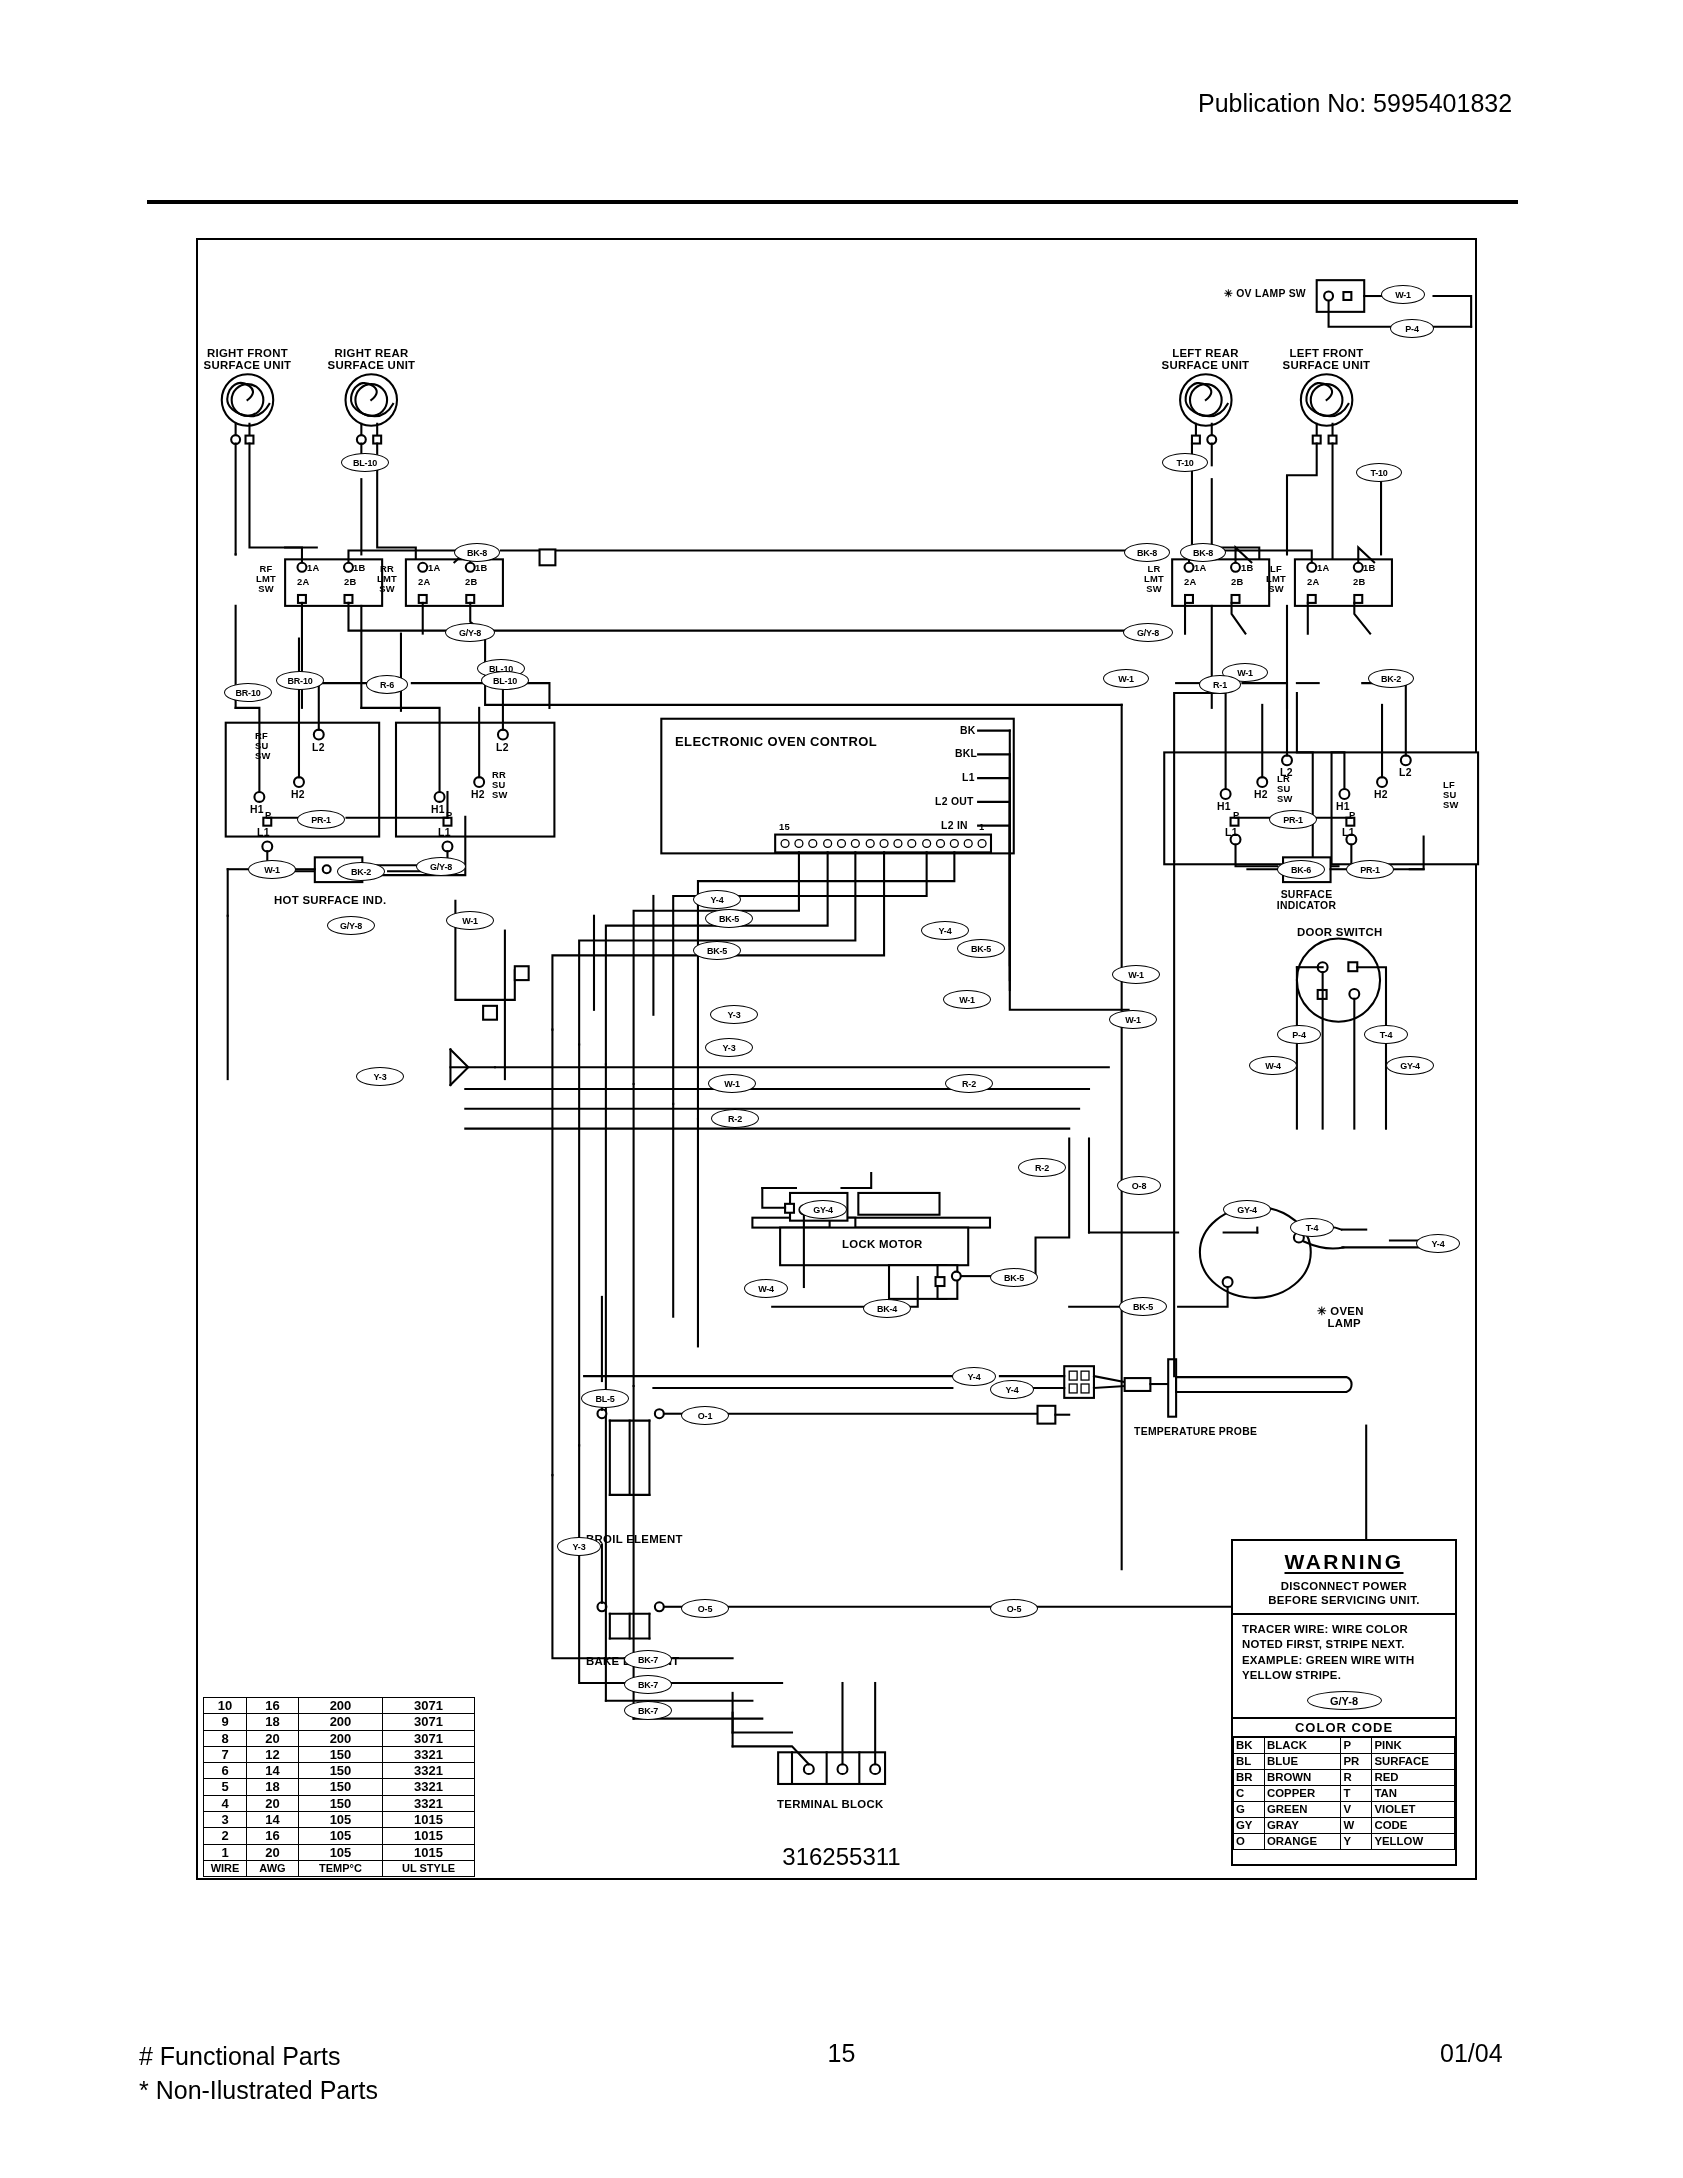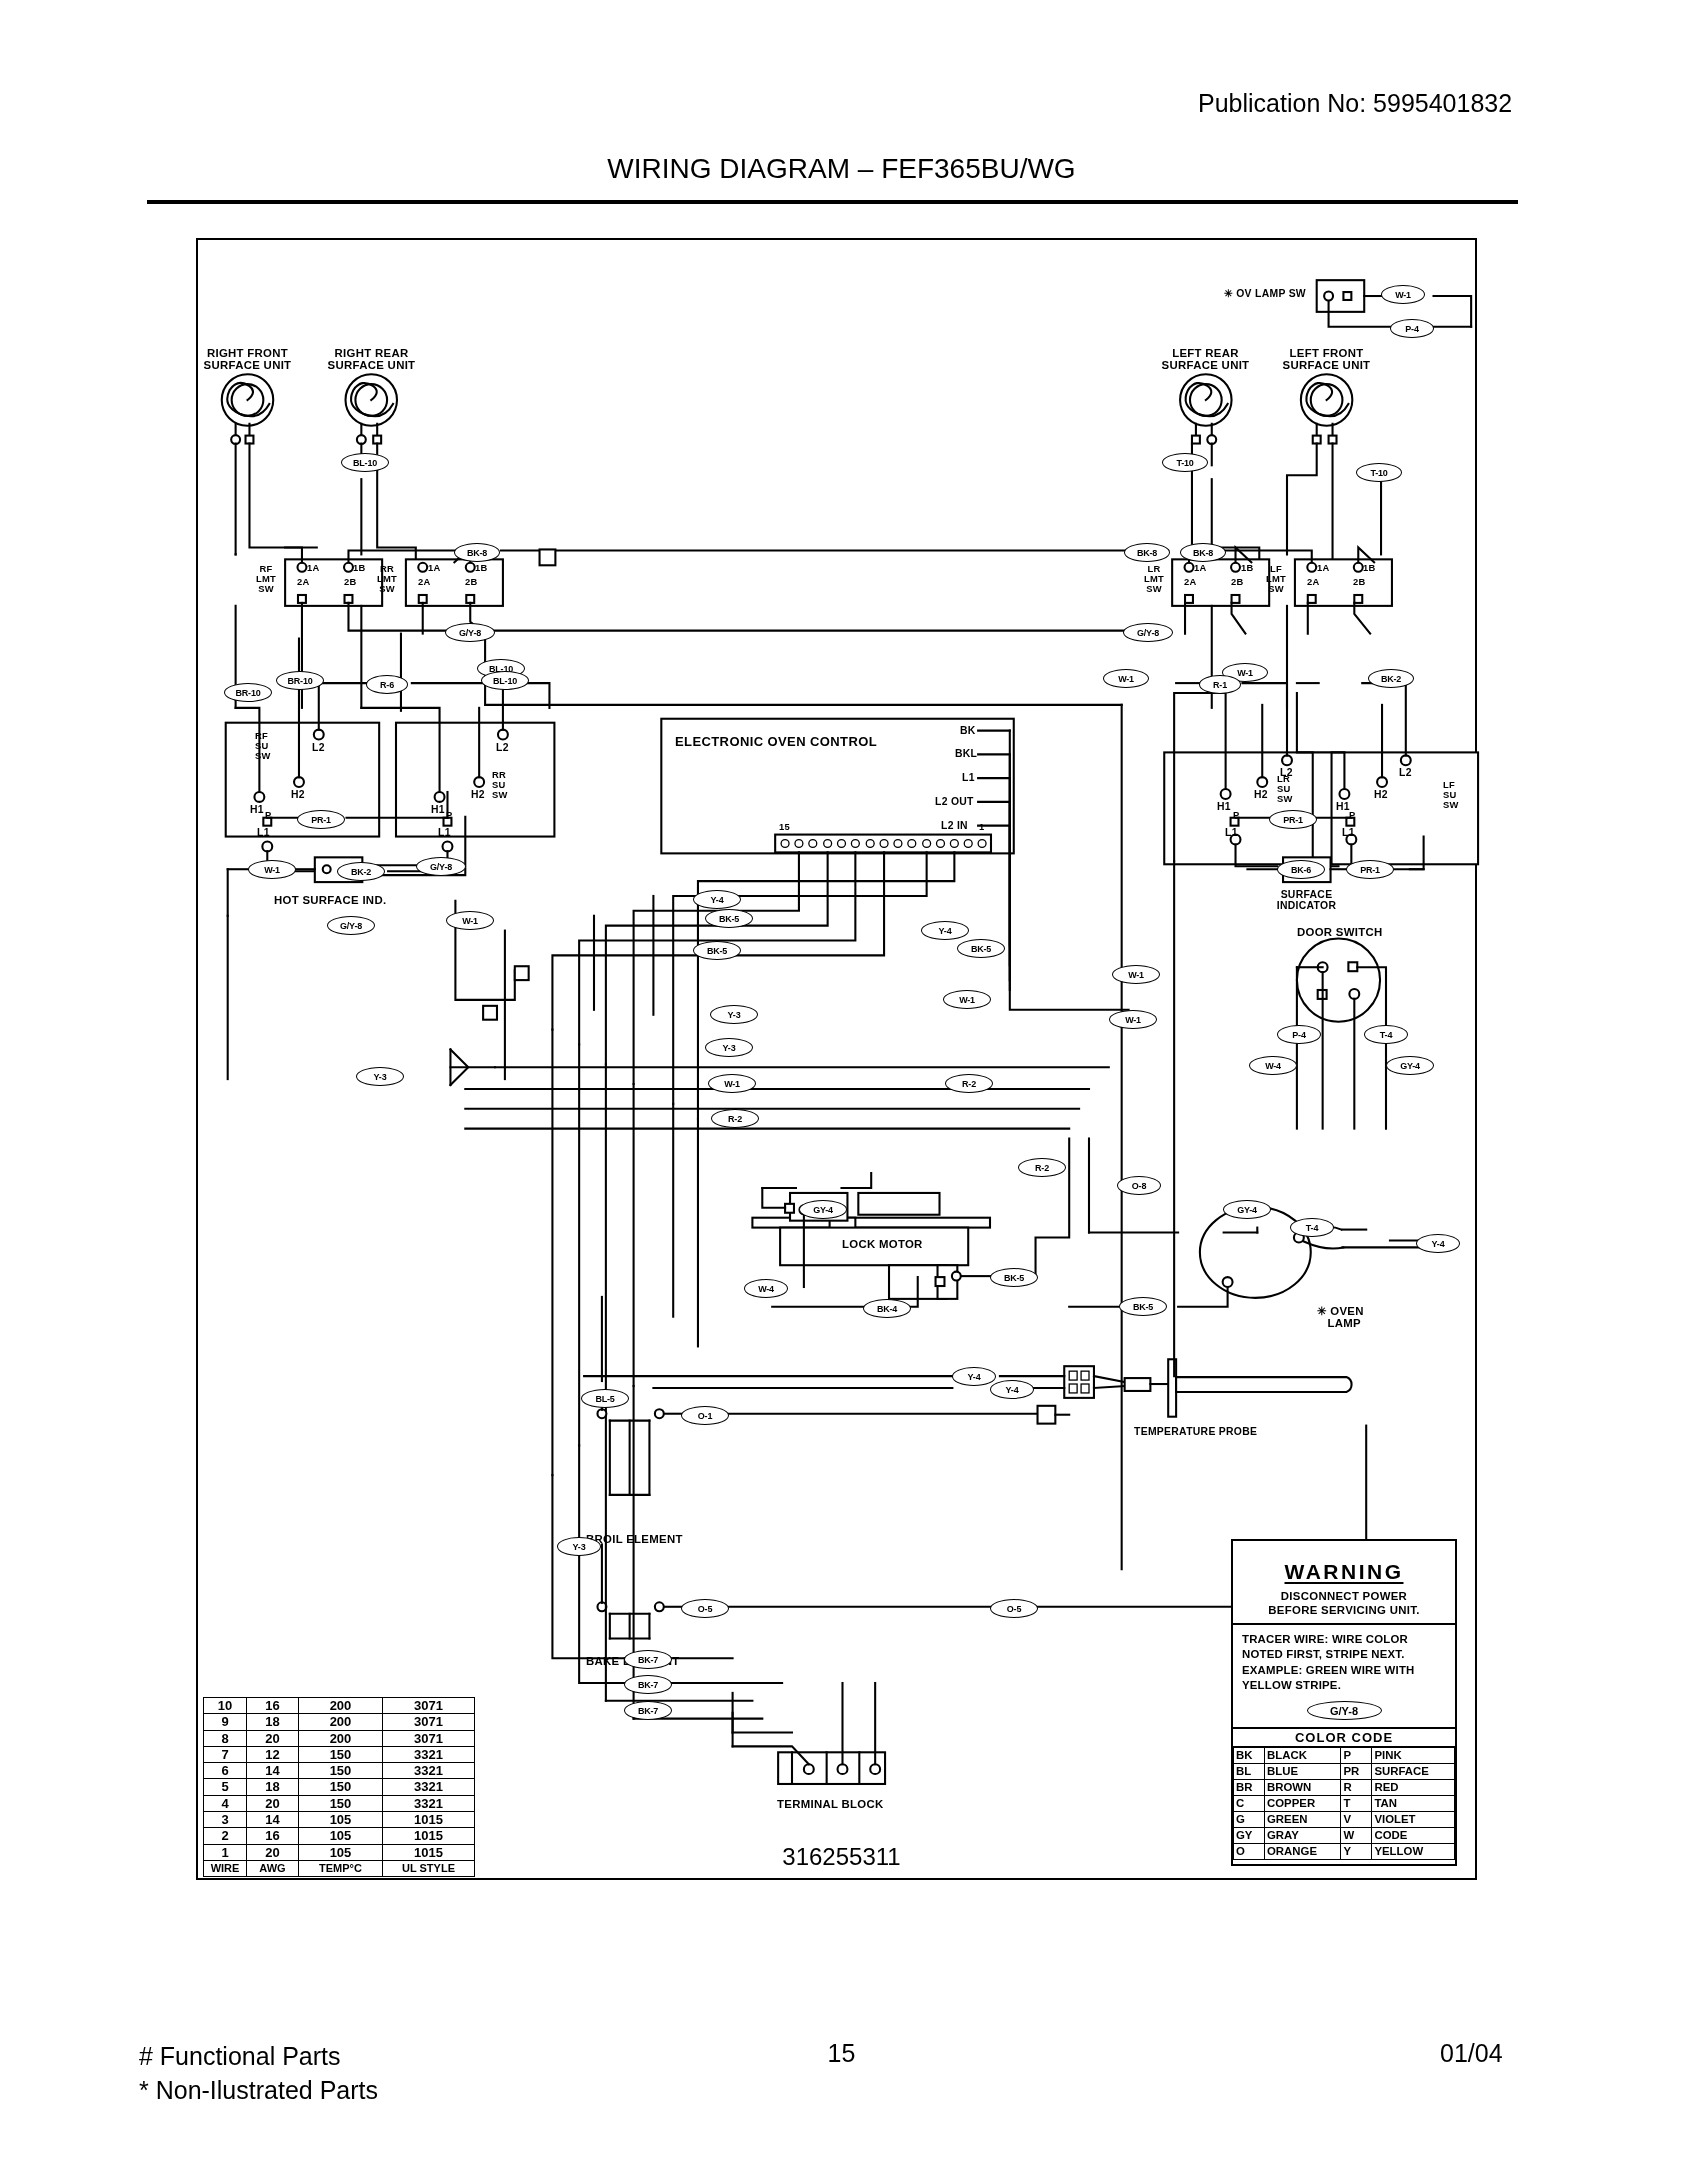--- a/index.html
+++ b/index.html
@@ -36,40 +36,39 @@
   .wtab{position:absolute;left:203px;top:1697px;font-size:13px;font-weight:bold;text-align:center;}
   .wtab td{border:1.4px solid #000;padding:0;height:15.3px;line-height:15.3px;font-family:"Liberation Sans",sans-serif;}
   .wtab td:nth-child(1){width:42px;}
   .wtab td:nth-child(2){width:51px;}
   .wtab td:nth-child(3){width:83px;}
   .wtab td:nth-child(4){width:91px;}
   .wtab .hdr td{font-size:11px;}
   .partno{position:absolute;left:0;top:1843px;width:1683px;text-align:center;font-size:24px;font-family:"Liberation Sans",sans-serif;}
   
   .warnbox{position:absolute;left:1231px;top:1539px;width:226px;height:327px;border:2px solid #000;box-sizing:border-box;background:#fff;}
-  .warn-title{text-align:center;font-size:21px;font-weight:bold;letter-spacing:2.5px;margin-top:19px;
+  .warn-title{text-align:center;font-size:21px;font-weight:bold;letter-spacing:2.5px;margin-top:9px;
               text-decoration:underline;text-underline-offset:3px;}
   .warn-sub{text-align:center;font-size:11.4px;font-weight:bold;line-height:14px;margin-top:5px;padding-bottom:6px;letter-spacing:0.3px;}
   .warn-div{height:2px;background:#000;}
   .warn-body{font-size:11.4px;font-weight:bold;line-height:15.3px;padding:7px 0 4px 9px;letter-spacing:0.2px;}
   .warn-oval{margin:4px auto 7px;width:73px;height:17px;border:1.5px solid #000;border-radius:50%;
              display:flex;align-items:center;justify-content:center;font-size:11px;font-weight:bold;}
   .cc-title{text-align:center;font-size:13px;font-weight:bold;letter-spacing:1px;border-top:2px solid #000;border-bottom:1.4px solid #000;line-height:17px;}
   .cctab{width:100%;font-size:11.4px;font-weight:bold;}
   .cctab td{border:1.2px solid #000;padding:0 2px;height:15px;line-height:15px;}
   .cctab td:nth-child(1){width:26px;}
   .cctab td:nth-child(3){width:26px;}
 </style>
 </head>
 <body>
 
 <div class="page">
 
   <div class="hdr-pub">Publication No: 5995401832</div>
-  <div class="hdr-title">WIRING DIAGRAM – FEF365BU/WG</div>
   <div class="hdr-rule"></div>
 
   <div class="frame"></div>
 
   <svg class="svgwrap" viewBox="0 0 1700 2200">
     <g fill="none" stroke="#000" stroke-width="2.1" stroke-linecap="square">
 
       <rect x="1330" y="283" width="48" height="32" fill="#fff"></rect>
       <circle cx="1342" cy="299" r="4.5" fill="#fff"></circle>
       <rect cx="0" x="1357" y="295" width="8" height="8" fill="#fff"></rect>

